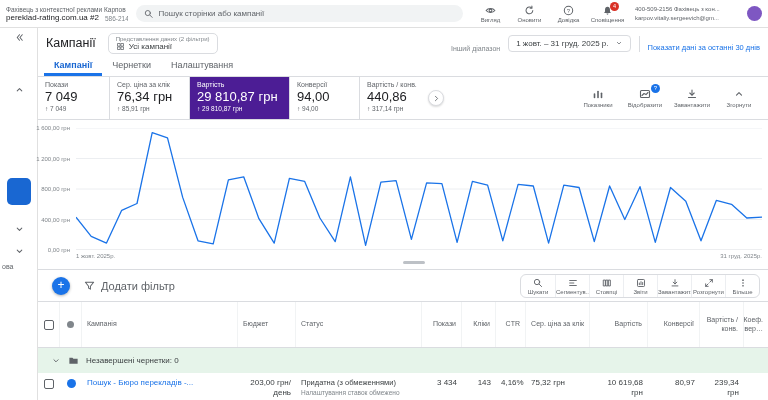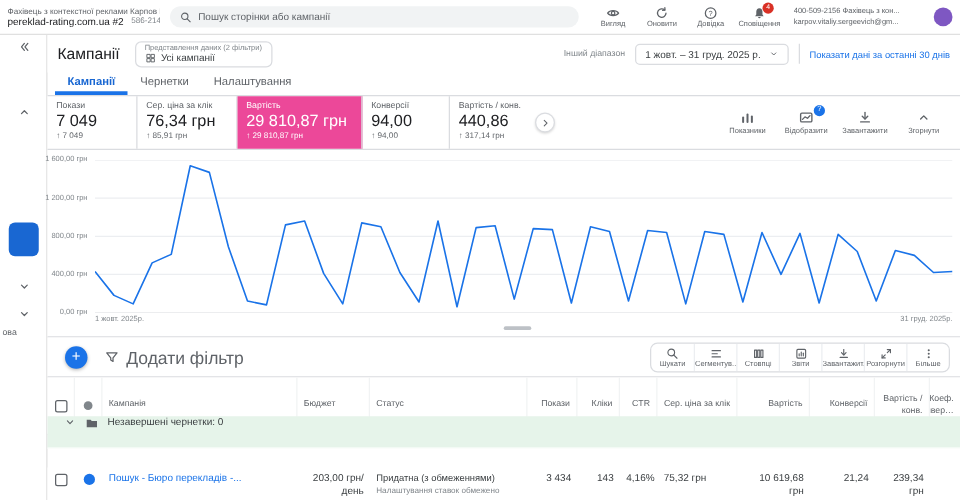--- a/index.html
+++ b/index.html
@@ -6,21 +6,21 @@
   html,body{width:768px;height:400px;overflow:hidden;background:#fff;
     font-family:"Liberation Sans",sans-serif;color:#3c4043}
   .app{position:relative;width:768px;height:400px;background:#fff}
   .ic{stroke:#5f6368;fill:none;stroke-width:1.1;stroke-linecap:round;stroke-linejoin:round;display:block}
 
   
   .topbar{position:absolute;left:0;top:0;width:768px;height:28px;background:#fff;
     border-bottom:1px solid #e0e0e0;display:flex;align-items:center;padding:0 6px;gap:8px}
   .tb-left{display:flex;flex-direction:column;justify-content:center;width:122px;min-width:122px;overflow:hidden}
   .win-title{font-size:6.5px;color:#5f6368;white-space:nowrap}
-  .acct{display:flex;align-items:flex-start;gap:3px;cursor:pointer;margin-top:0}
+  .acct{display:flex;align-items:flex-end;gap:3px;cursor:pointer;margin-top:0}
   .acct-name{font-size:8px;color:#202124;white-space:nowrap}
   .acct-id{font-size:6.5px;color:#80868b;white-space:nowrap}
   .search{display:flex;align-items:center;gap:5px;background:#f1f3f4;border-radius:9px;
     height:17px;width:392px;min-width:260px;padding:0 8px}
   .search input{border:none;outline:none;background:transparent;font-size:8px;color:#3c4043;width:100%;
     font-family:"Liberation Sans",sans-serif}
   .search input::placeholder{color:#5f6368}
   .tb-actions{display:flex;margin-left:auto}
   .tb-action{width:39px;display:flex;flex-direction:column;align-items:center;gap:1px;cursor:pointer;position:relative}
   .tb-action span.lbl{font-size:6px;color:#5f6368;white-space:nowrap}
@@ -37,40 +37,40 @@
   .sb-pill{position:absolute;left:7px;top:150px;width:24px;height:27px;background:#1967d2;border-radius:5px;cursor:pointer}
   .sb-label{position:absolute;left:2px;top:235px;font-size:7px;color:#5f6368}
 
   
   .page-header{position:absolute;left:38px;top:28px;right:0;height:30px;display:flex;align-items:center;
     padding:0 8px;gap:12px;background:#fff}
   .page-title{font-size:12.5px;color:#202124}
   .view-chip{border:1px solid #dadce0;border-radius:5px;padding:2px 7px;cursor:pointer}
   .view-chip .top{font-size:6px;color:#80868b;white-space:nowrap}
   .view-chip .bot{display:flex;gap:4px;font-size:8px;color:#3c4043;white-space:nowrap}
-  .hdr-right{margin-left:auto;display:flex;align-items:center;gap:8px}
+  .hdr-right{margin-left:auto;display:flex;align-items:flex-end;gap:8px}
   .date-label{font-size:7px;color:#80868b;white-space:nowrap}
   .date-box{display:flex;align-items:center;gap:6px;border:1px solid #dadce0;border-radius:4px;
     background:#fff;padding:3px 7px;font-size:8px;color:#3c4043;cursor:pointer;white-space:nowrap}
   .vdiv{width:1px;height:16px;background:#dadce0}
   .date-link{font-size:7.5px;color:#1a73e8;cursor:pointer;white-space:nowrap}
 
   
   .tabs{position:absolute;left:38px;top:58px;right:0;height:18px;display:flex;padding:0 6px}
   .tab{font-size:9px;color:#5f6368;padding:2px 10px 4px;cursor:pointer}
   .tab.active{color:#1967d2;font-weight:700;border-bottom:3px solid #1a73e8}
 
   
   .scorecards{position:absolute;left:38px;top:76px;right:0;height:44px;display:flex;
     border-top:1px solid #dadce0;border-bottom:1px solid #dadce0;background:#fff}
   .card{border-right:1px solid #dadce0;padding:4px 7px;cursor:pointer;overflow:hidden}
   .card-label{font-size:7px;color:#5f6368;white-space:nowrap}
   .card-value{font-size:13px;color:#202124;margin-top:1px;white-space:nowrap}
   .card-delta{font-size:6.5px;color:#5f6368;margin-top:1px;white-space:nowrap}
-  .card.selected{background:#ec4899}
+  .card.selected{background:#4c1d95}
   .card.selected .card-label,.card.selected .card-value,.card.selected .card-delta{color:#fff}
   .cards-chevron{align-self:center;width:16px;height:16px;min-width:16px;border:1px solid #dadce0;border-radius:50%;
     background:#fff;display:flex;align-items:center;justify-content:center;margin:0 4px;cursor:pointer;
     box-shadow:0 1px 2px rgba(0,0,0,.15)}
   .chart-controls{margin-left:auto;display:flex;align-items:center;gap:5px;padding-right:8px}
   .cc-btn{width:42px;display:flex;flex-direction:column;align-items:center;gap:2px;cursor:pointer;position:relative}
   .cc-btn span.lbl{font-size:6px;color:#5f6368;white-space:nowrap}
   .cc-badge{position:absolute;top:-4px;right:6px;width:9px;height:9px;border-radius:50%;background:#1a73e8;
     color:#fff;font-size:6px;line-height:9px;text-align:center}
 
@@ -82,21 +82,21 @@
   .xlab{position:absolute;top:133px;font-size:6px;color:#80868b}
   .xl{left:38px}.xr{right:6px}
   .chart-handle{position:absolute;left:50%;top:141px;width:22px;height:3px;background:#bdc1c6;border-radius:2px;cursor:row-resize}
 
   
   .toolbar{position:absolute;left:38px;top:270px;right:0;height:32px;display:flex;align-items:center;
     border-bottom:1px solid #dadce0;background:#fff}
   .fab{width:18px;height:18px;min-width:18px;border-radius:50%;background:#1a73e8;color:#fff;font-size:12px;
     line-height:17px;text-align:center;margin-left:14px;cursor:pointer;box-shadow:0 1px 3px rgba(0,0,0,.3)}
   .add-filter{display:flex;align-items:center;gap:6px;margin-left:14px;cursor:pointer}
-  .add-filter span{font-size:14px;color:#5f6368}
+  .add-filter span{font-size:11px;color:#5f6368}
   .tool-group{margin-left:auto;margin-right:8px;display:flex;border:1px solid #dadce0;border-radius:6px;overflow:hidden}
   .tool-btn{width:34px;padding:3px 0 2px;display:flex;flex-direction:column;align-items:center;gap:1px;
     cursor:pointer;border-left:1px solid #eceef1}
   .tool-btn:first-child{border-left:none}
   .tool-btn span.lbl{font-size:6px;color:#5f6368;white-space:nowrap;overflow:hidden;max-width:33px}
 
   
   .thead{position:absolute;left:38px;top:302px;right:0;height:46px;display:flex;align-items:center;
     border-bottom:1px solid #dadce0;background:#fff}
   .th{font-size:7px;color:#5f6368;height:100%;display:flex;align-items:center;padding:0 5px;
@@ -110,22 +110,22 @@
   .c-imp{width:40px;min-width:40px}
   .c-clk{width:34px;min-width:34px}
   .c-ctr{width:30px;min-width:30px}
   .c-cpc{width:64px;min-width:64px}
   .c-cost{width:58px;min-width:58px}
   .c-conv{width:52px;min-width:52px}
   .c-cpconv{width:44px;min-width:44px}
   .c-coef{flex:1;overflow:hidden}
   .checkbox{width:10px;height:10px;border:1.4px solid #5f6368;border-radius:2px;background:#fff;cursor:pointer}
   .dot-header{width:7px;height:7px;border-radius:50%;background:#80868b}
-  .group-row{position:absolute;left:38px;top:333px;right:0;height:26px;background:#e6f4ea;
-    display:flex;align-items:flex-start;gap:7px;padding-left:13px;border-bottom:1px solid #fff;cursor:pointer}
+  .group-row{position:absolute;left:38px;top:348px;right:0;height:26px;background:#e6f4ea;
+    display:flex;align-items:center;gap:7px;padding-left:13px;border-bottom:1px solid #fff;cursor:pointer}
   .group-row span.txt{font-size:8px;color:#3c4043}
   .data-row{position:absolute;left:38px;top:374px;right:0;height:44px;display:flex;align-items:flex-start;
     background:#fff;padding-top:4px}
   .td{font-size:8px;color:#3c4043;padding:0 5px;line-height:1.3}
   .status-dot{width:9px;height:9px;border-radius:50%;background:#1a73e8;margin:1px auto 0}
   .row-cb{margin:1px auto 0}
   .camp-link{color:#1a73e8;white-space:nowrap;overflow:hidden;text-overflow:ellipsis;cursor:pointer}
   .stat-main{font-size:7.5px;color:#3c4043;white-space:nowrap}
   .stat-sub{font-size:6.5px;color:#80868b;white-space:nowrap;margin-top:1px}
 </style>
@@ -442,18 +442,18 @@
     <div class="td c-bud num" style="text-align:right">203,00 грн/день</div>
     <div class="td c-stat">
       <div class="stat-main">Придатна (з обмеженнями)</div>
       <div class="stat-sub">Налаштування ставок обмежено</div>
     </div>
     <div class="td c-imp num" style="text-align:right">3 434</div>
     <div class="td c-clk num" style="text-align:right">143</div>
     <div class="td c-ctr num" style="text-align:right">4,16%</div>
     <div class="td c-cpc num" style="text-align:left">75,32 грн</div>
     <div class="td c-cost num" style="text-align:right">10 619,68 грн</div>
-    <div class="td c-conv num" style="text-align:right">21,24</div>
+    <div class="td c-conv num" style="text-align:right">80,97</div>
     <div class="td c-cpconv num" style="text-align:right">239,34 грн</div>
     <div class="td c-coef"></div>
   </div>
 
 </div>
 
 </body></html>

